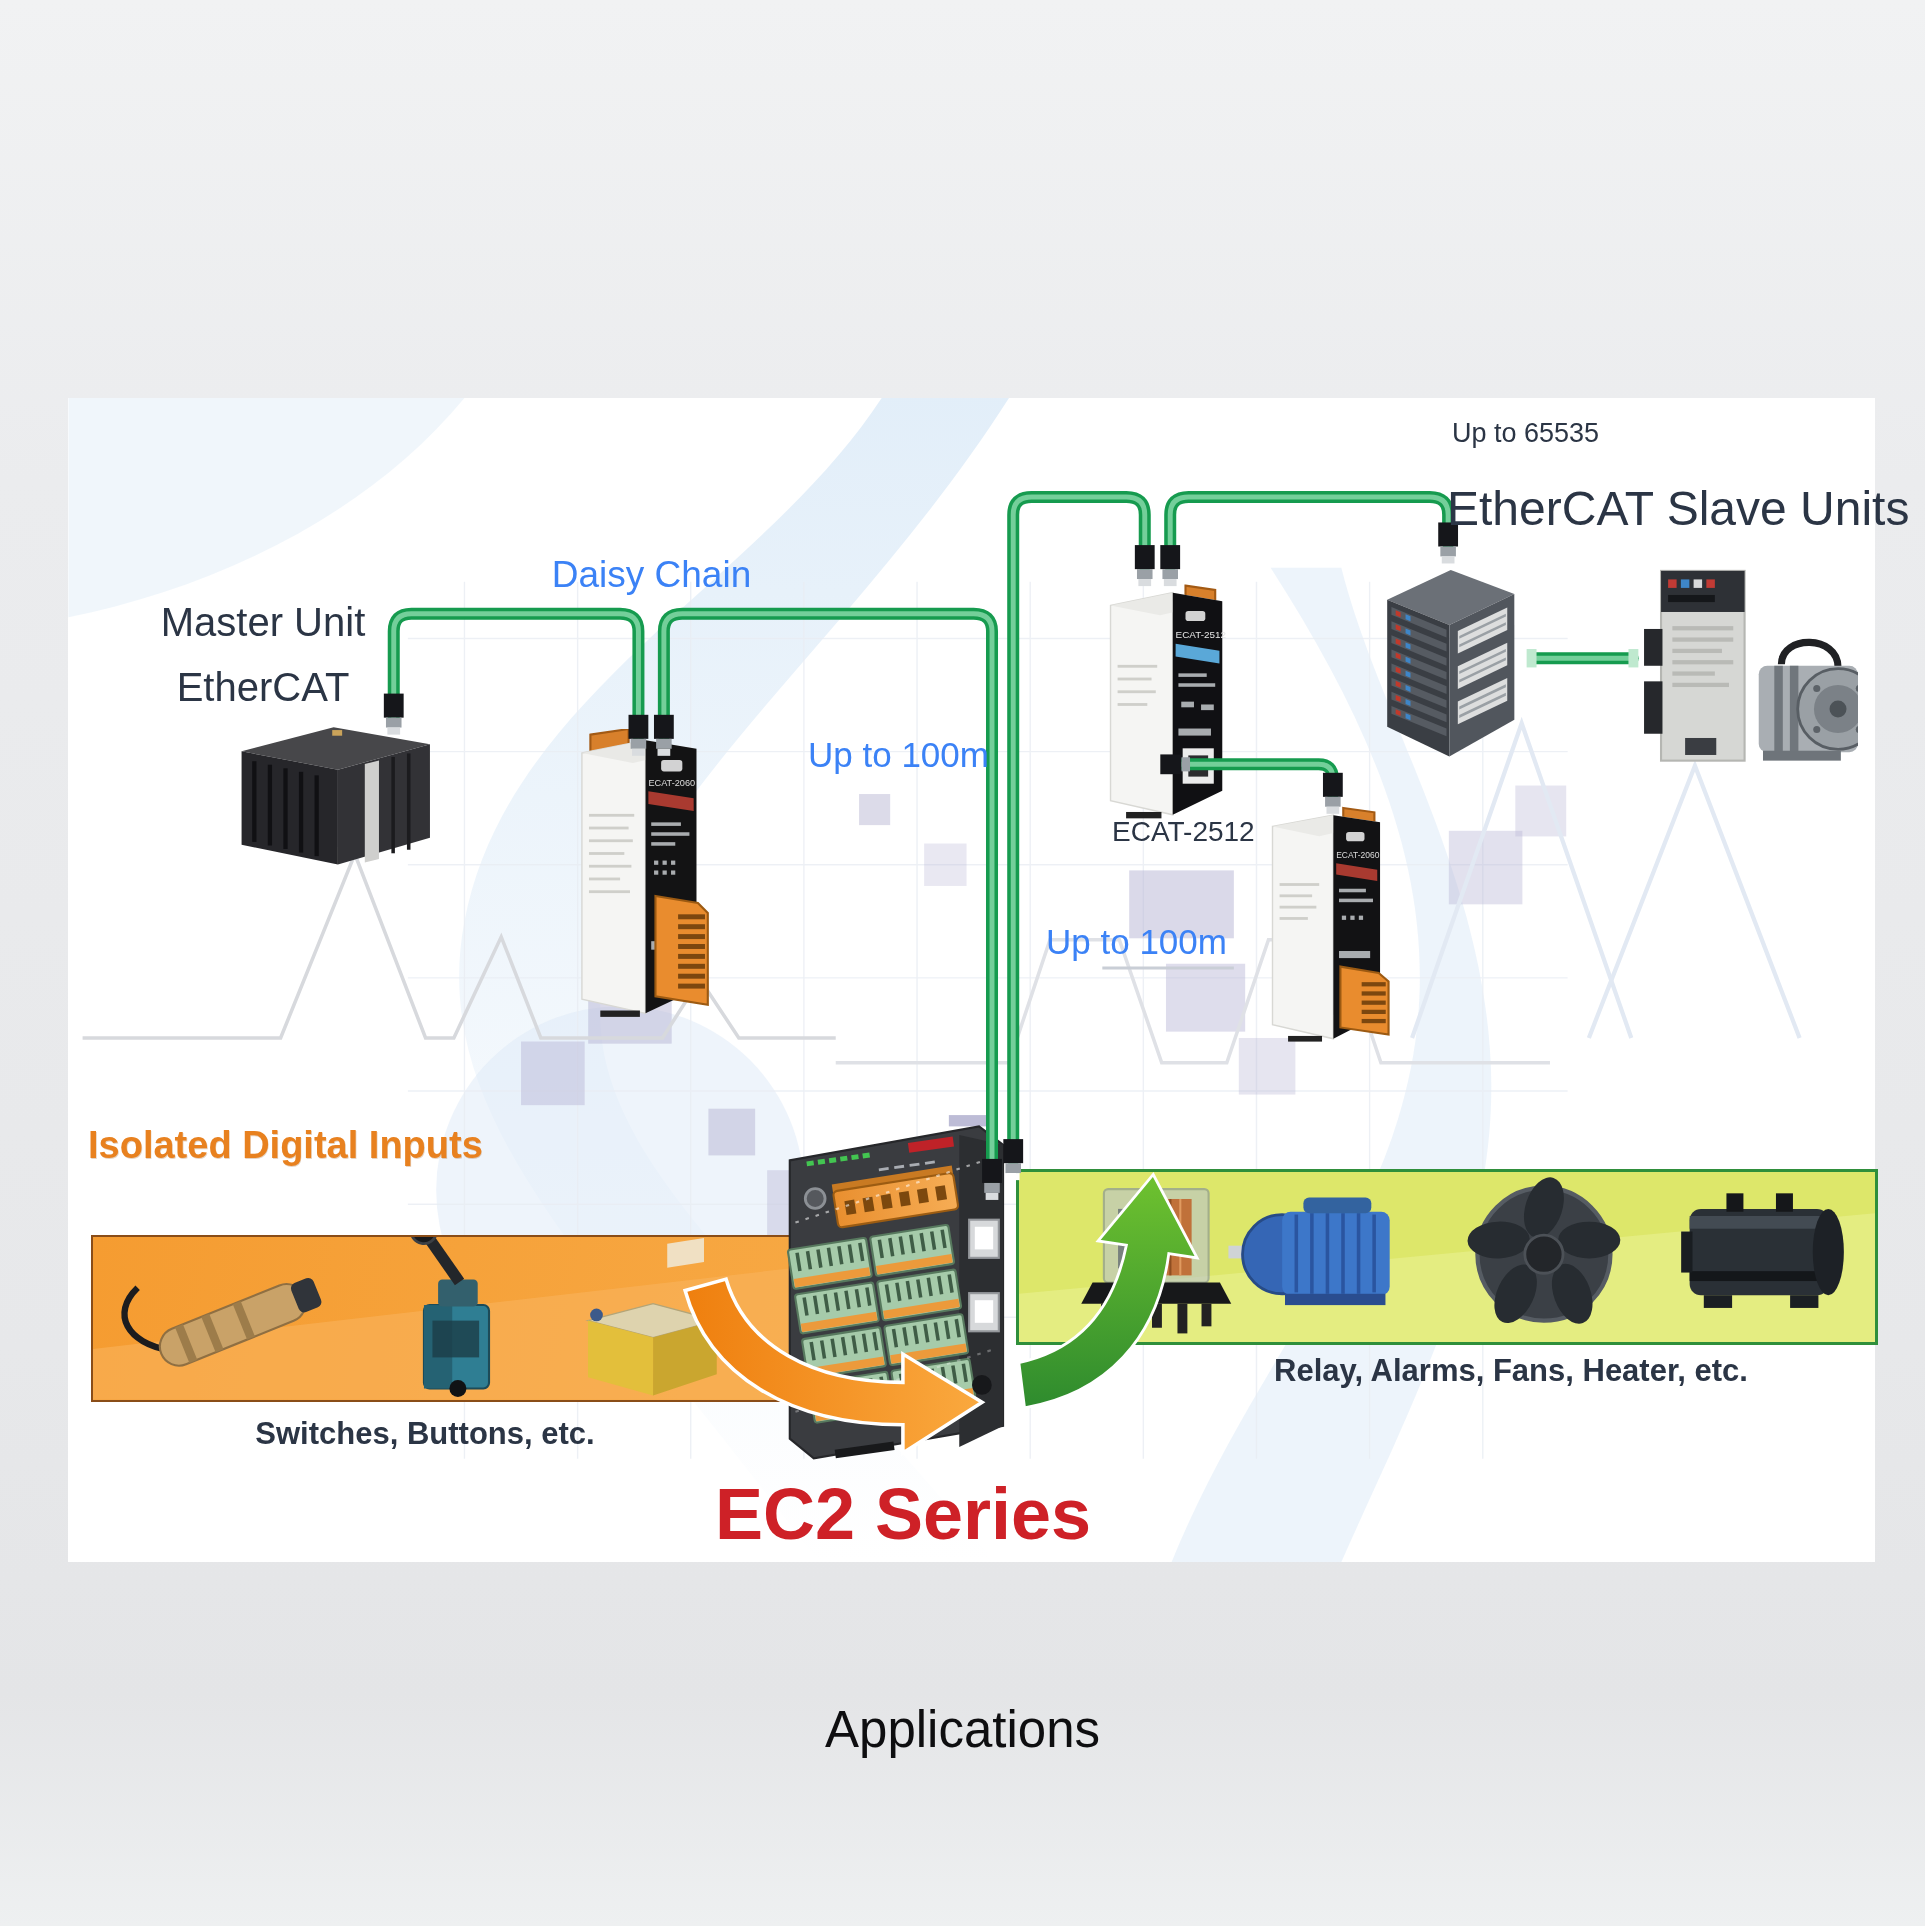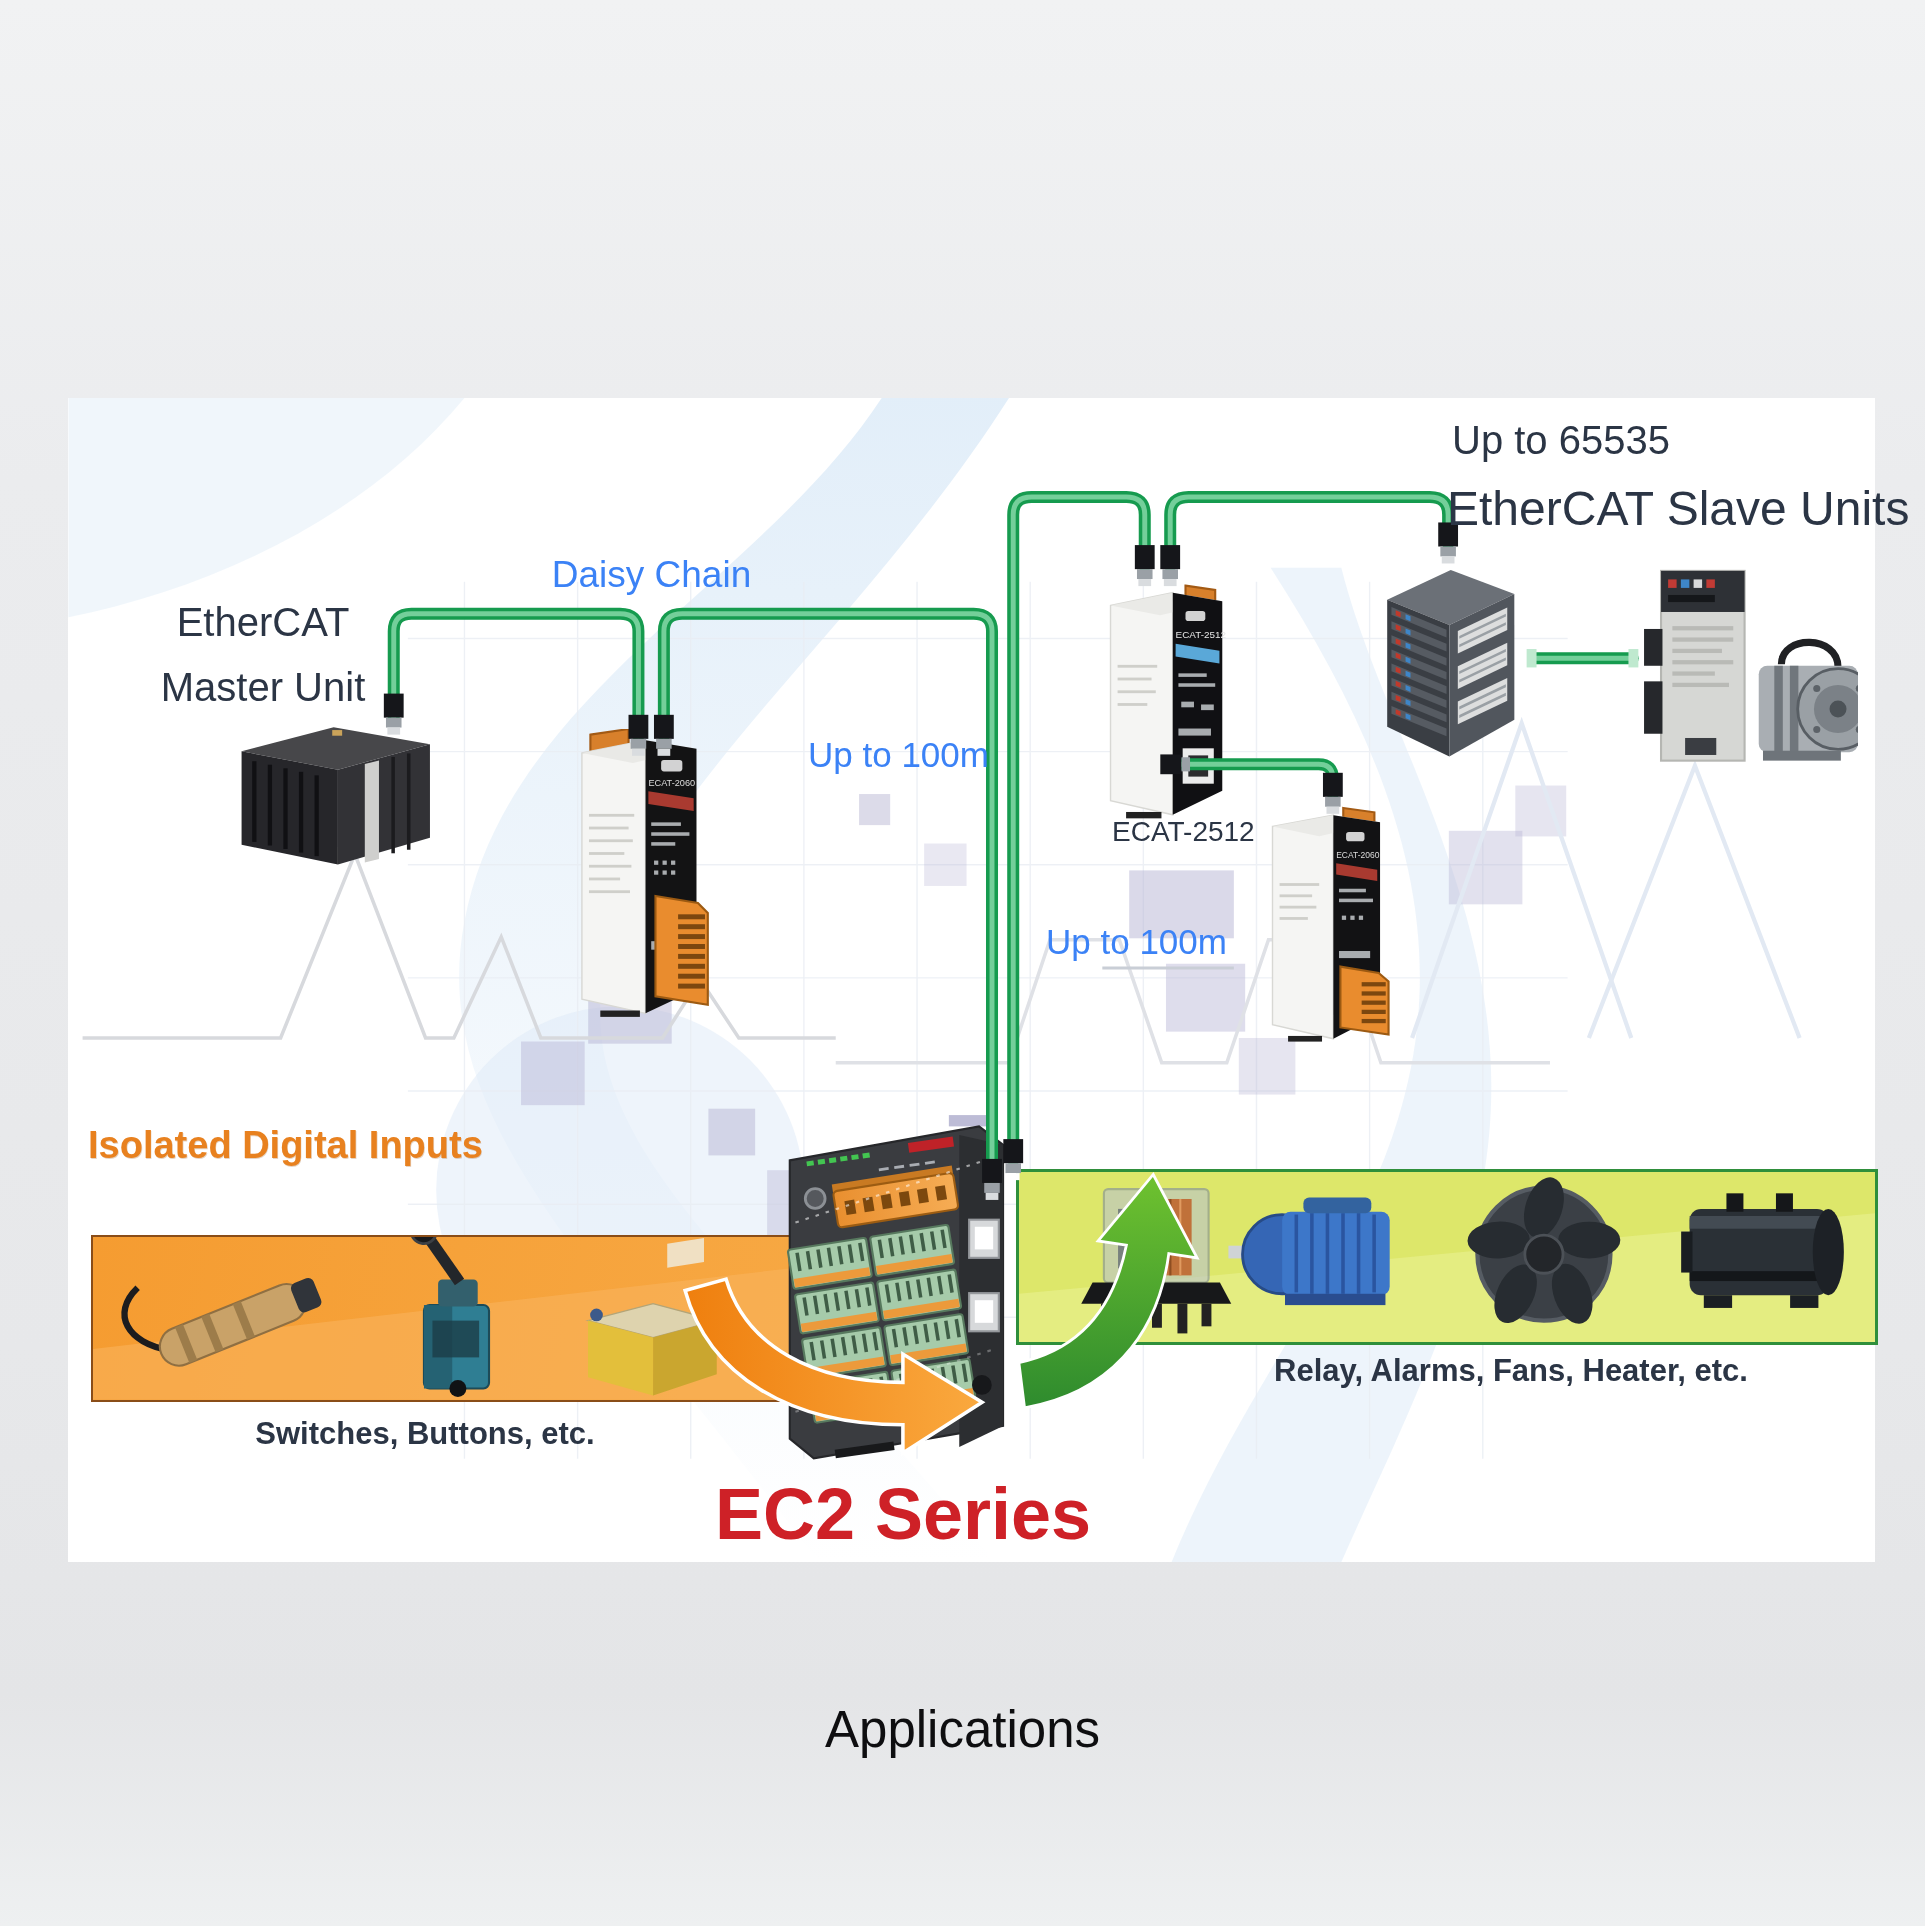--- a/index.html
+++ b/index.html
@@ -5,21 +5,21 @@
   html,body{margin:0;padding:0;background:#e9eaec;}
   .page{position:relative;width:1925px;height:1926px;overflow:hidden;
         background:linear-gradient(180deg,#f1f2f3 0%,#ebecee 25%,#e7e8ea 70%,#e4e5e7 88%,#eef0f1 100%);
         font-family:"Liberation Sans",sans-serif;}
   .canvas{position:absolute;left:68px;top:398px;width:1807px;height:1164px;background:#ffffff;}
   .layer{position:absolute;left:0;top:0;}
   .lbl{position:absolute;white-space:nowrap;line-height:1.08;}
   .navy{color:#2b3545;}
   .grn{color:#3b82f6;}
   .ctr{text-align:center;}
-  .lbl-slave1{left:1384px;top:21px;font-size:40px;}
+  .lbl-slave1{left:1384px;top:21px;font-size:27px;}
   .lbl-slave2{left:1379px;top:85px;font-size:48px;}
   .lbl-daisy{left:467px;top:157px;width:233px;font-size:37px;}
   .lbl-master{left:65px;top:192px;width:260px;font-size:40px;line-height:65px;}
   .lbl-d100a{left:740px;top:338px;font-size:35px;}
   .lbl-2512{left:1044px;top:419px;font-size:28px;}
   .lbl-d100b{left:978px;top:525px;font-size:35px;}
   .lbl-outputs{left:1123px;top:680px;font-size:47px;font-weight:bold;color:#74c044;
                text-shadow:0 0 4.2px #ffffff,1.4px 1.4px 0 rgba(255,255,255,.9);}
   .lbl-inputs{left:20px;top:727px;font-size:38px;font-weight:bold;color:#e8811f;
               text-shadow:0.7px 1.4px 0 rgba(150,80,10,.25);}
@@ -613,22 +613,22 @@
         <rect x="1574" y="508" width="12" height="20" fill="#9aa0a6"></rect>
         <rect x="2062" y="355" width="14" height="26" fill="#bfe9cf"></rect>
         <rect x="2206" y="355" width="14" height="26" fill="#bfe9cf"></rect>
       </g>
     </svg>
 
     <div class="lbl navy lbl-slave1" style="z-index:7;">Up to 65535</div>
     <div class="lbl navy lbl-slave2" style="z-index:7;">EtherCAT Slave Units</div>
     <div class="lbl grn ctr lbl-daisy" style="z-index:7;">Daisy Chain</div>
     <div class="lbl navy ctr lbl-master" style="z-index:7;">
+      <span style="display:block;">Master Unit</span>
       <span style="display:block;">EtherCAT</span>
-      <span style="display:block;">Master Unit</span>
     </div>
     <div class="lbl grn lbl-d100a" style="z-index:7;">Up to 100m</div>
     <div class="lbl navy lbl-2512" style="z-index:7;">ECAT-2512</div>
     <div class="lbl grn lbl-d100b" style="z-index:7;">Up to 100m</div>
     <div class="lbl lbl-inputs" style="z-index:7;">Isolated Digital Inputs</div>
     <div class="lbl navy ctr lbl-sw" style="z-index:7;">Switches, Buttons, etc.</div>
     <div class="lbl navy ctr lbl-relay" style="z-index:7;">Relay, Alarms, Fans, Heater, etc.</div>
     <div class="lbl ctr lbl-ec2" style="z-index:7;">EC2 Series</div>
   </div>
 

